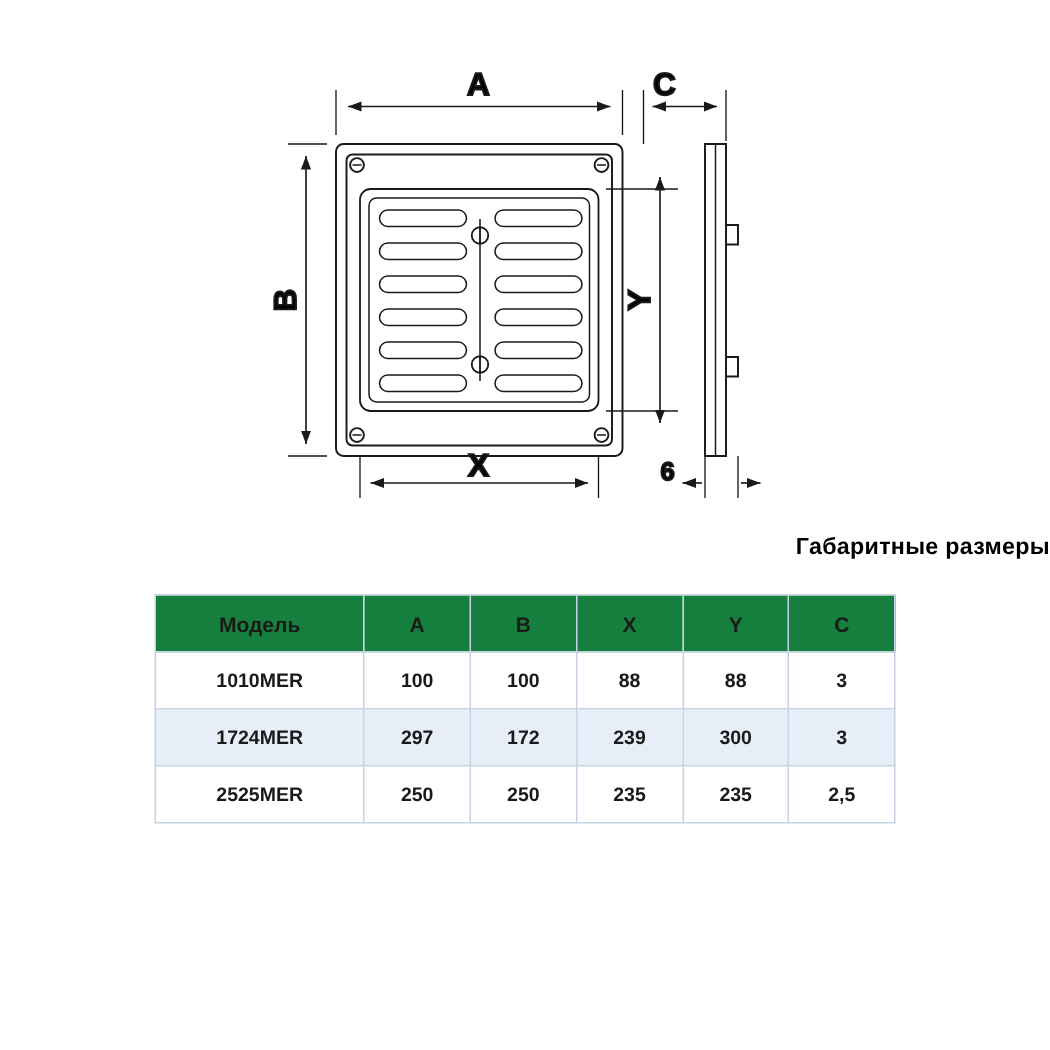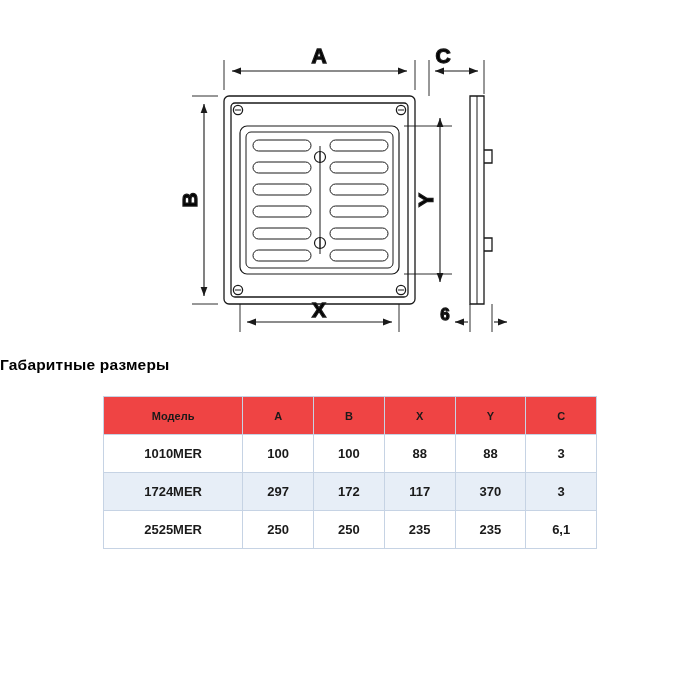--- a/index.html
+++ b/index.html
@@ -31,21 +31,21 @@
   }
   .drawing svg {
     display: block;
   }
   
   .table-title {
     position: absolute;
     left: 0;
     top: 356px;
     width: 700px;
-    text-align: left;
+    text-align: right;
     font-size: 15.5px;
     font-weight: bold;
     color: #000;
     letter-spacing: 0.2px;
   }
   table.dims {
     position: absolute;
     left: 103px;
     top: 396px;
     width: 494px;
@@ -54,22 +54,22 @@
   }
   table.dims th, table.dims td {
     border: 1px solid #c6d3e4;
     height: 35px;
     text-align: center;
     vertical-align: middle;
     font-weight: bold;
     color: #1a1a1a;
   }
   table.dims thead th {
-    background: #ef4444;
-    font-size: 11px;
+    background: #15803d;
+    font-size: 14px;
   }
   table.dims tbody tr:nth-child(odd) td {
     background: #ffffff;
   }
   table.dims tbody tr:nth-child(even) td {
     background: #e7eef7;
   }
   table.dims td.model, table.dims th.model {
     width: 140px;
   }
@@ -204,28 +204,28 @@
         <td class="num">100</td>
         <td class="num">100</td>
         <td class="num">88</td>
         <td class="num">88</td>
         <td class="num">3</td>
       </tr>
       <tr>
         <td class="model">1724MER</td>
         <td class="num">297</td>
         <td class="num">172</td>
-        <td class="num">117</td>
-        <td class="num">370</td>
+        <td class="num">239</td>
+        <td class="num">300</td>
         <td class="num">3</td>
       </tr>
       <tr>
         <td class="model">2525MER</td>
         <td class="num">250</td>
         <td class="num">250</td>
         <td class="num">235</td>
         <td class="num">235</td>
-        <td class="num">6,1</td>
+        <td class="num">2,5</td>
       </tr>
     </tbody>
   </table>
 
 </div>
 
 </body></html>

